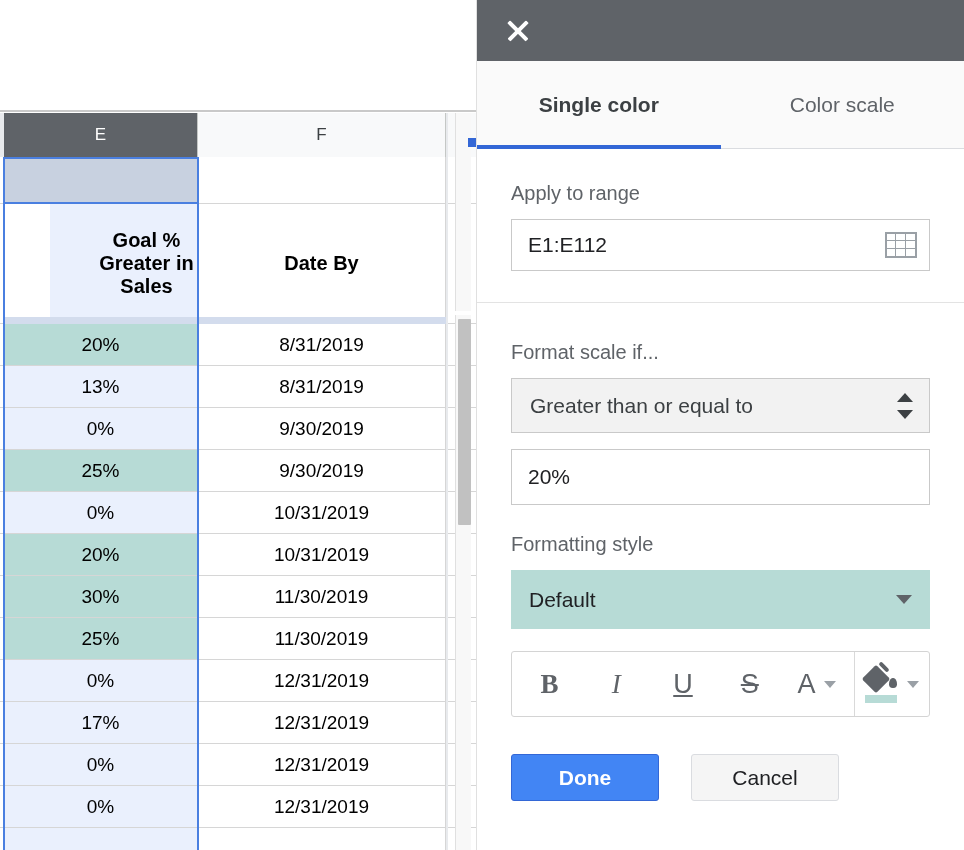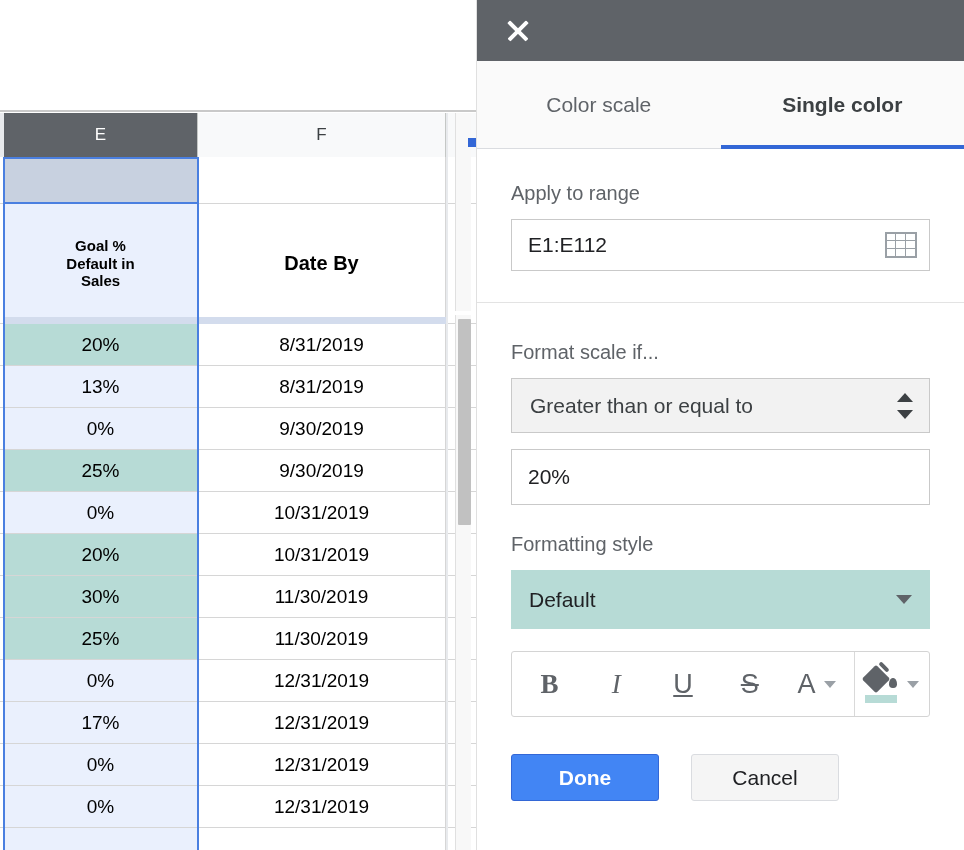--- a/index.html
+++ b/index.html
@@ -110,22 +110,22 @@
   .cell.colF { left: 198px; width: 248px; border-right: 1px solid #d6d6d6; }
   .cell.colG { left: 446px; width: 30px; border-right: none; }
 
   
   .row-sel .colE { background: #c8d1e0; }
   .row-sel .colF { background: #d9d9d9; }
   .row-sel .colG { background: #d9d9d9; }
 
   
   .row-hdr .colE {
-    background: #eaf0fd; font-weight: bold; font-size: 15px;
-    line-height: 1.16; flex-direction: column; text-align: center;
+    background: #eaf0fd; font-weight: bold; font-size: 20px;
+    line-height: 1.16; flex-direction: column; text-align: center; margin-left: 46px;
   }
   .row-hdr .colF { background: #ffffff; font-weight: bold; font-size: 20px; }
 
   
   .cell.hl { background: #b7dbd6; }
   .cell.alt { background: #eaf0fd; }
   .cell.plain { background: #ffffff; }
 
   
   #sel-outline {
@@ -361,21 +361,21 @@
           <div class="row row-sel" style="top: 0px; height: 47px;">
             <div class="cell gutter"></div>
             <div class="cell colE"></div>
             <div class="cell colF plain"></div>
             <div class="cell colG plain"></div>
           </div>
           <div class="row row-hdr" style="top: 47px; height: 120px;">
             <div class="cell gutter"></div>
             <div class="cell colE" style="background: rgb(234, 240, 253);">
               <span>Goal %</span>
-              <span>Default in</span>
+              <span>Greater in</span>
               <span>Sales</span>
             </div>
             <div class="cell colF plain">Date By</div>
             <div class="cell colG plain"></div>
             <div id="hdr-underline" style="top: 113px;"></div>
           </div>
           <div class="row row-data" style="top: 167px; height: 42px;">
             <div class="cell gutter"></div>
             <div class="cell colE hl" style="background: rgb(183, 219, 214);">20%</div>
             <div class="cell colF plain">8/31/2019</div>
@@ -470,22 +470,22 @@
     <div id="blue-marker"></div>
   </div>
 
   <div id="panel">
 
     <div class="panel-header">
       <div class="close-x"></div>
     </div>
 
     <div class="tabs">
+      <div class="tab active">Single color</div>
       <div class="tab">Color scale</div>
-      <div class="tab active">Single color</div>
     </div>
 
     <div class="panel-body">
 
       <div class="section" style="padding-top:33px;padding-bottom:31px;">
         <div class="sec-label">Apply to range</div>
         <div class="field-box">
           <span class="val">E1:E112</span>
           <span class="grid-icon">
             <span class="gtable">

